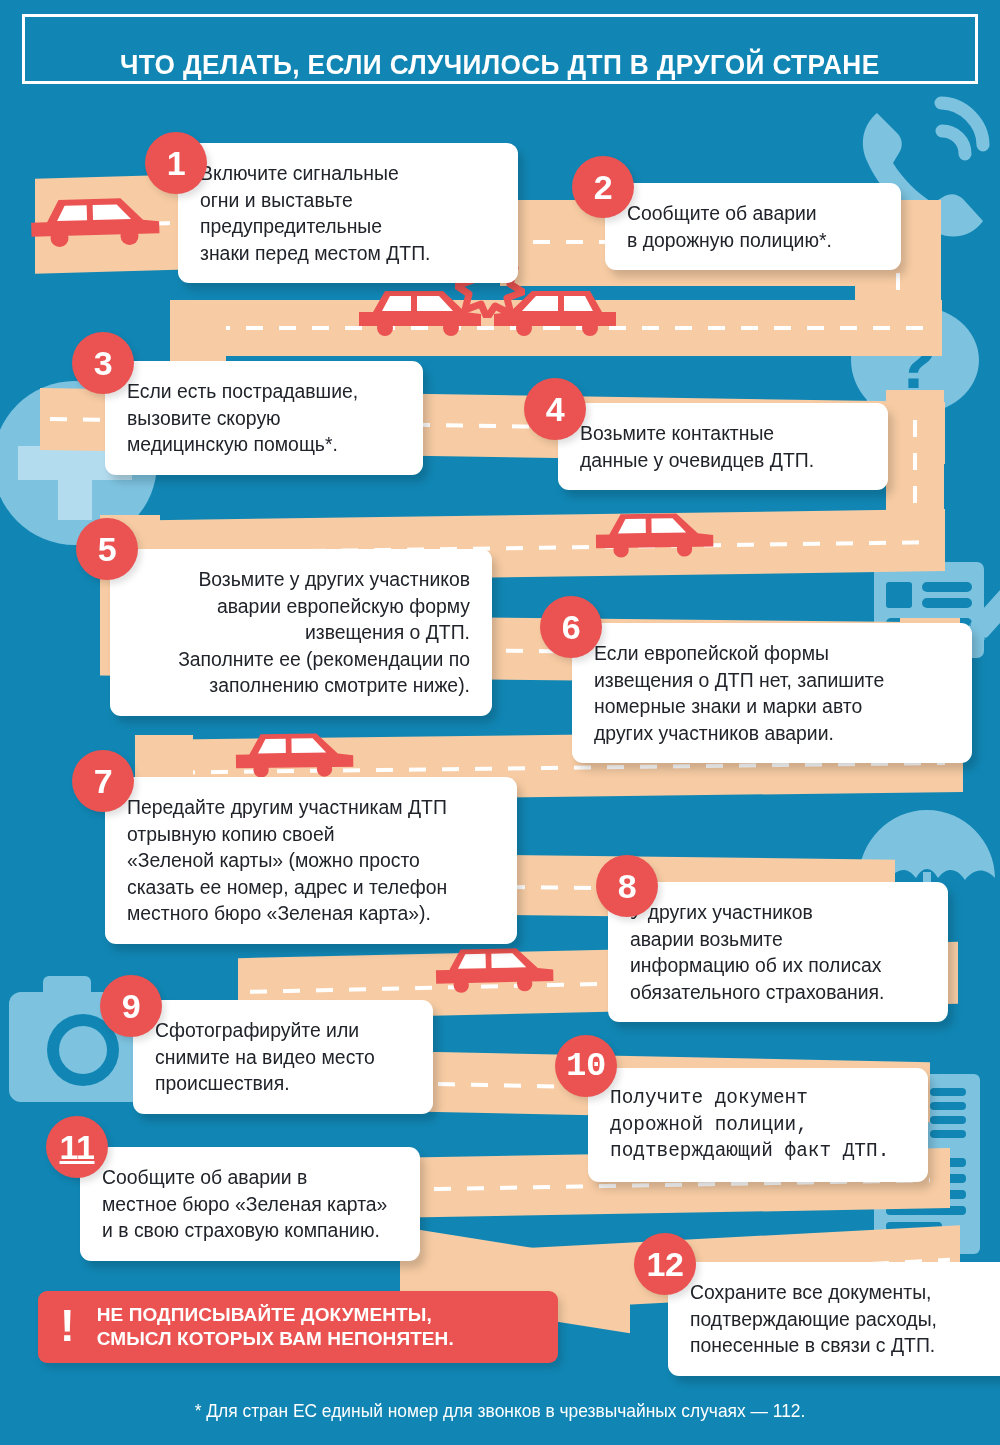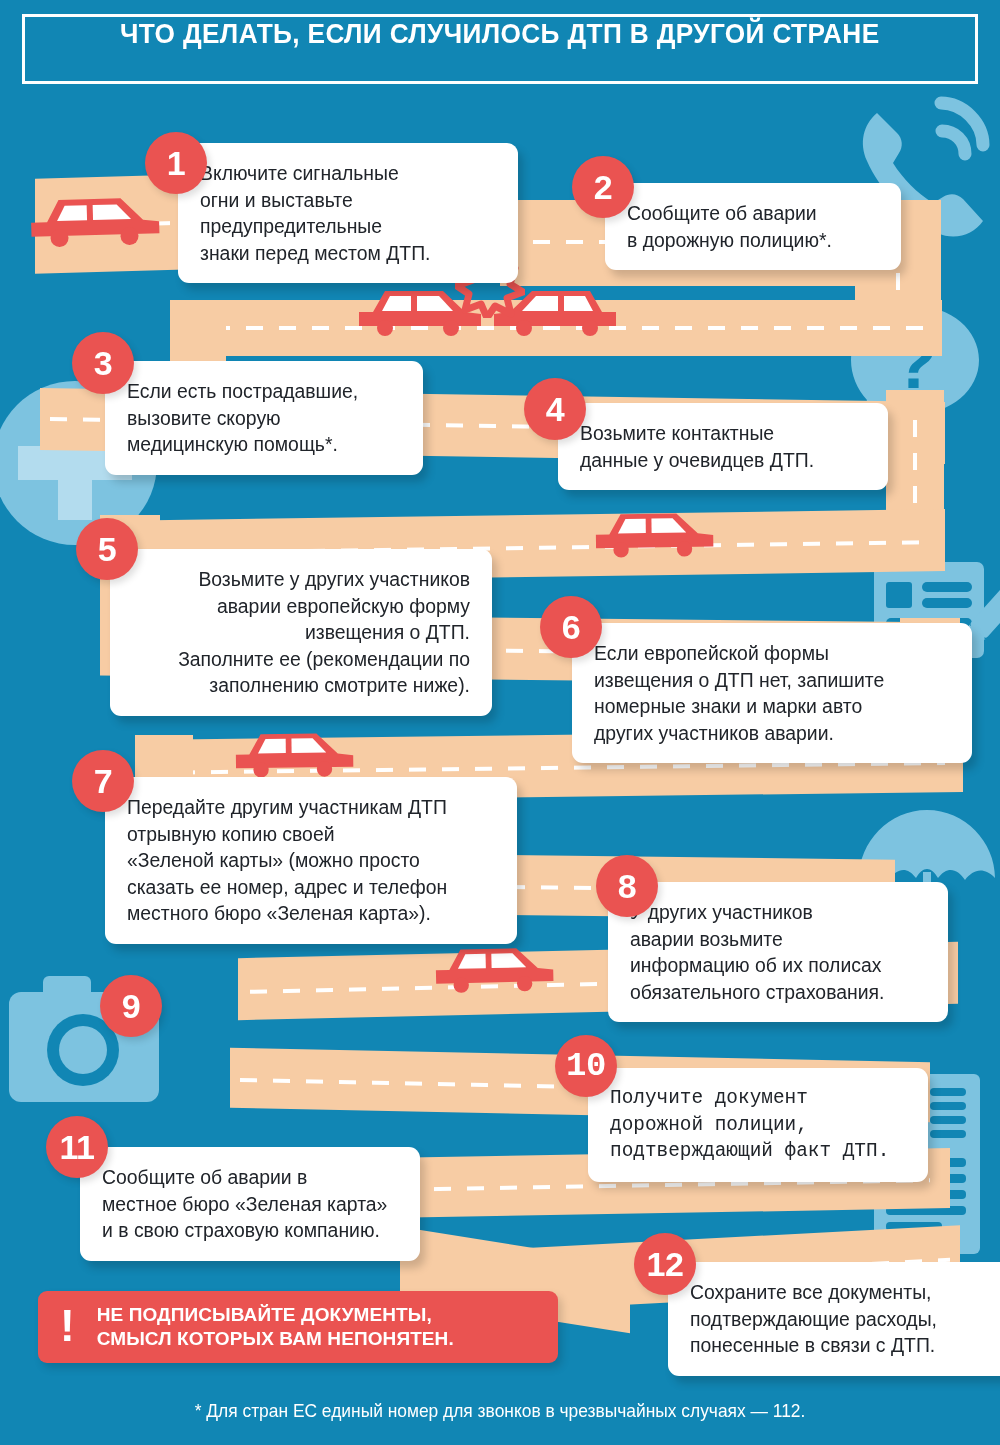--- a/index.html
+++ b/index.html
@@ -21,21 +21,21 @@
   .layer-deco  { position: absolute; inset: 0; z-index: 1; }
   .layer-road  { position: absolute; inset: 0; z-index: 2; }
   .layer-cars  { position: absolute; inset: 0; z-index: 3; }
   .layer-cards { position: absolute; inset: 0; z-index: 4; }
 
   
   .header {
     position: absolute; left: 22px; top: 14px;
     width: 956px; height: 70px;
     border: 3px solid #ffffff;
-    display: flex; align-items: flex-start; justify-content: center;
+    display: flex; align-items: flex-end; justify-content: center;
     z-index: 6;
   }
   .header-title {
     color: #ffffff;
     font-size: 28.5px;
     font-weight: bold;
     letter-spacing: 0.4px;
     transform: scaleX(0.92);
     white-space: nowrap;
     text-align: center;
@@ -365,35 +365,40 @@
     <div class="badge" style="left:72px; top:750px;">7</div>
 
     <div class="card" style="left:608px; top:882px; width:340px;">
       <div class="card-text">У других участников
 аварии возьмите
 информацию об их полисах
 обязательного страхования.</div>
     </div>
     <div class="badge" style="left:596px; top:855px;">8</div>
 
+    <div class="card" style="left:133px; top:1000px; width:300px;">
+      <div class="card-text">Сфотографируйте или
+снимите на видео место
+происшествия.</div>
+    </div>
     <div class="badge" style="left:100px; top:975px;">9</div>
 
     <div class="card" style="left:588px; top:1068px; width:340px;font-family:Liberation Mono, monospace;">
       <div class="card-text">Получите документ
 дорожной полиции,
 подтверждающий факт ДТП.</div>
     </div>
     <div class="badge" style="left:555px; top:1035px;font-family:Liberation Mono, monospace;">10</div>
 
     <div class="card" style="left:80px; top:1147px; width:340px;">
       <div class="card-text">Сообщите об аварии в
 местное бюро «Зеленая карта»
 и в свою страховую компанию.</div>
     </div>
-    <div class="badge" style="left:46px; top:1116px;">11</div>
+    <div class="badge" style="left:46px; top:1116px;text-decoration:underline;">11</div>
 
     <div class="card" style="left:668px; top:1262px; width:352px;">
       <div class="card-text">Сохраните все документы,
 подтверждающие расходы,
 понесенные в связи с ДТП.</div>
     </div>
     <div class="badge" style="left:634px; top:1233px;">12</div>
   </div>
 
   <div class="warning">

